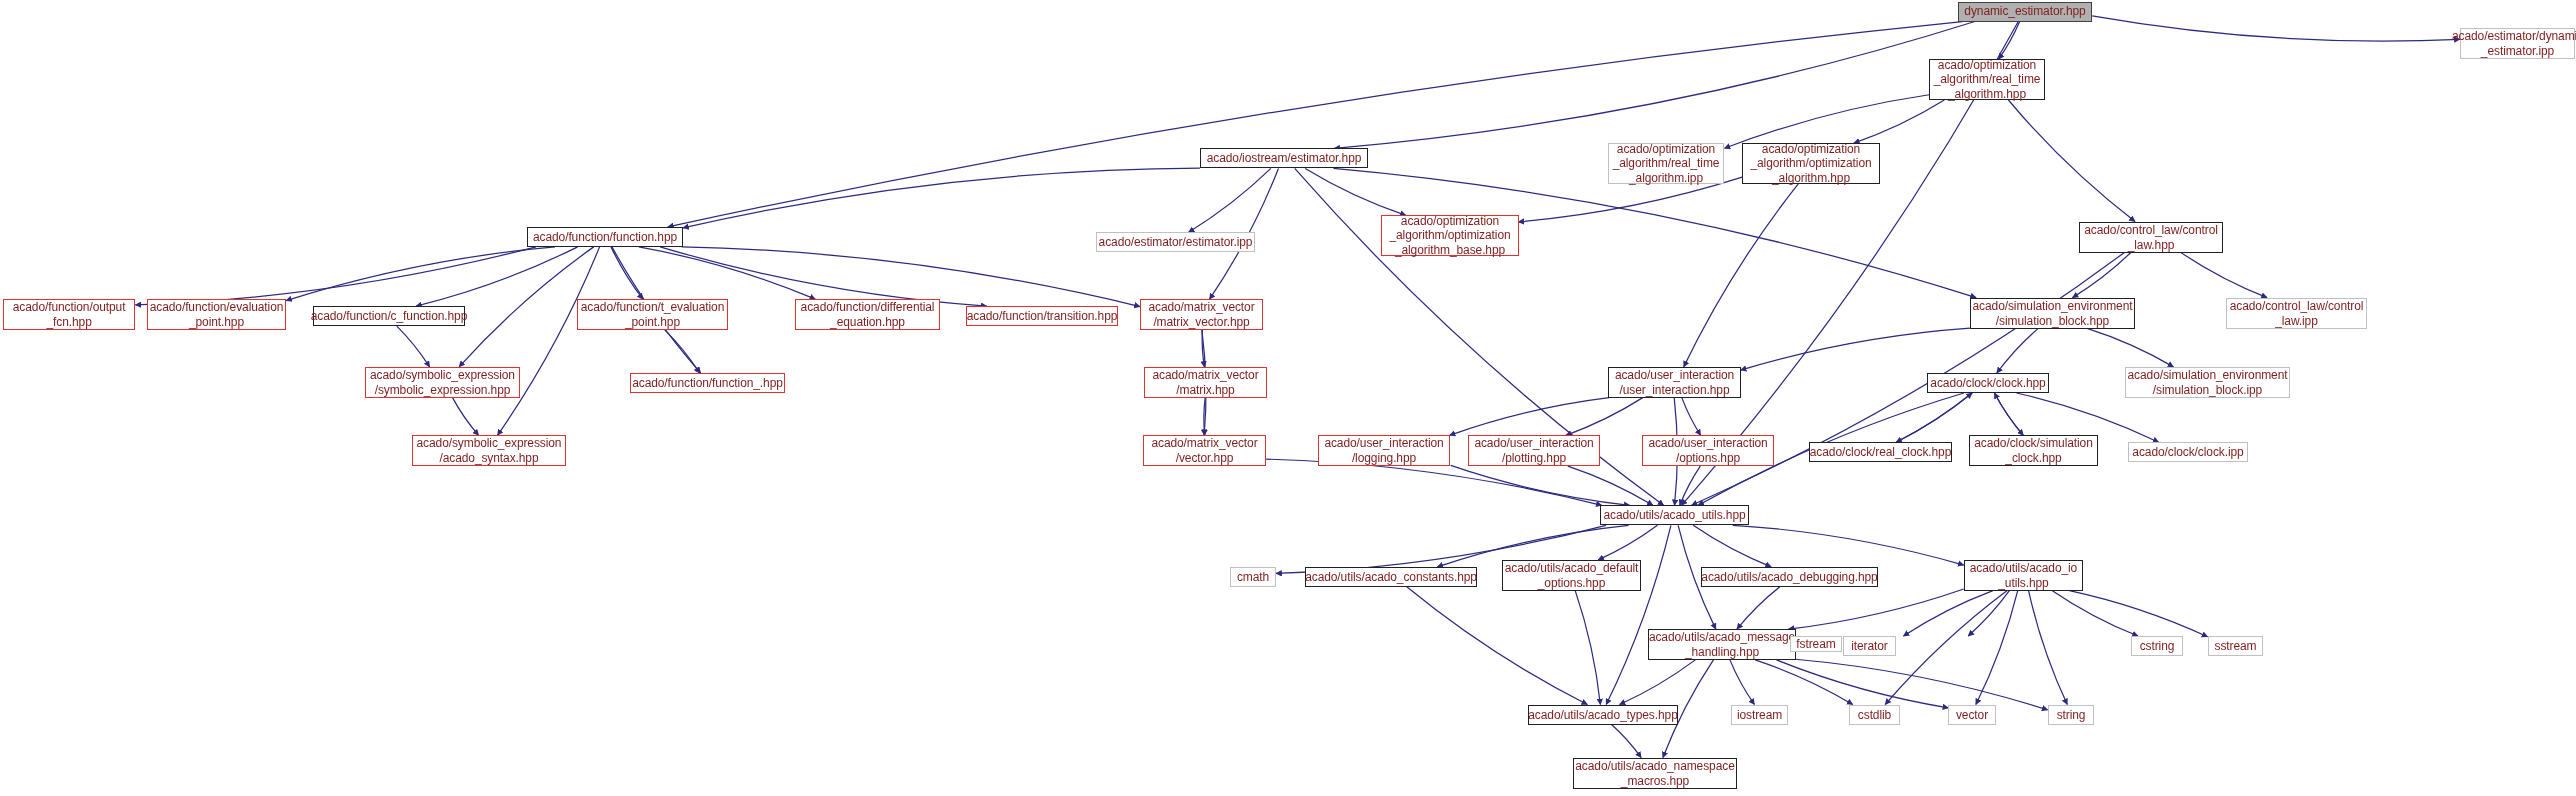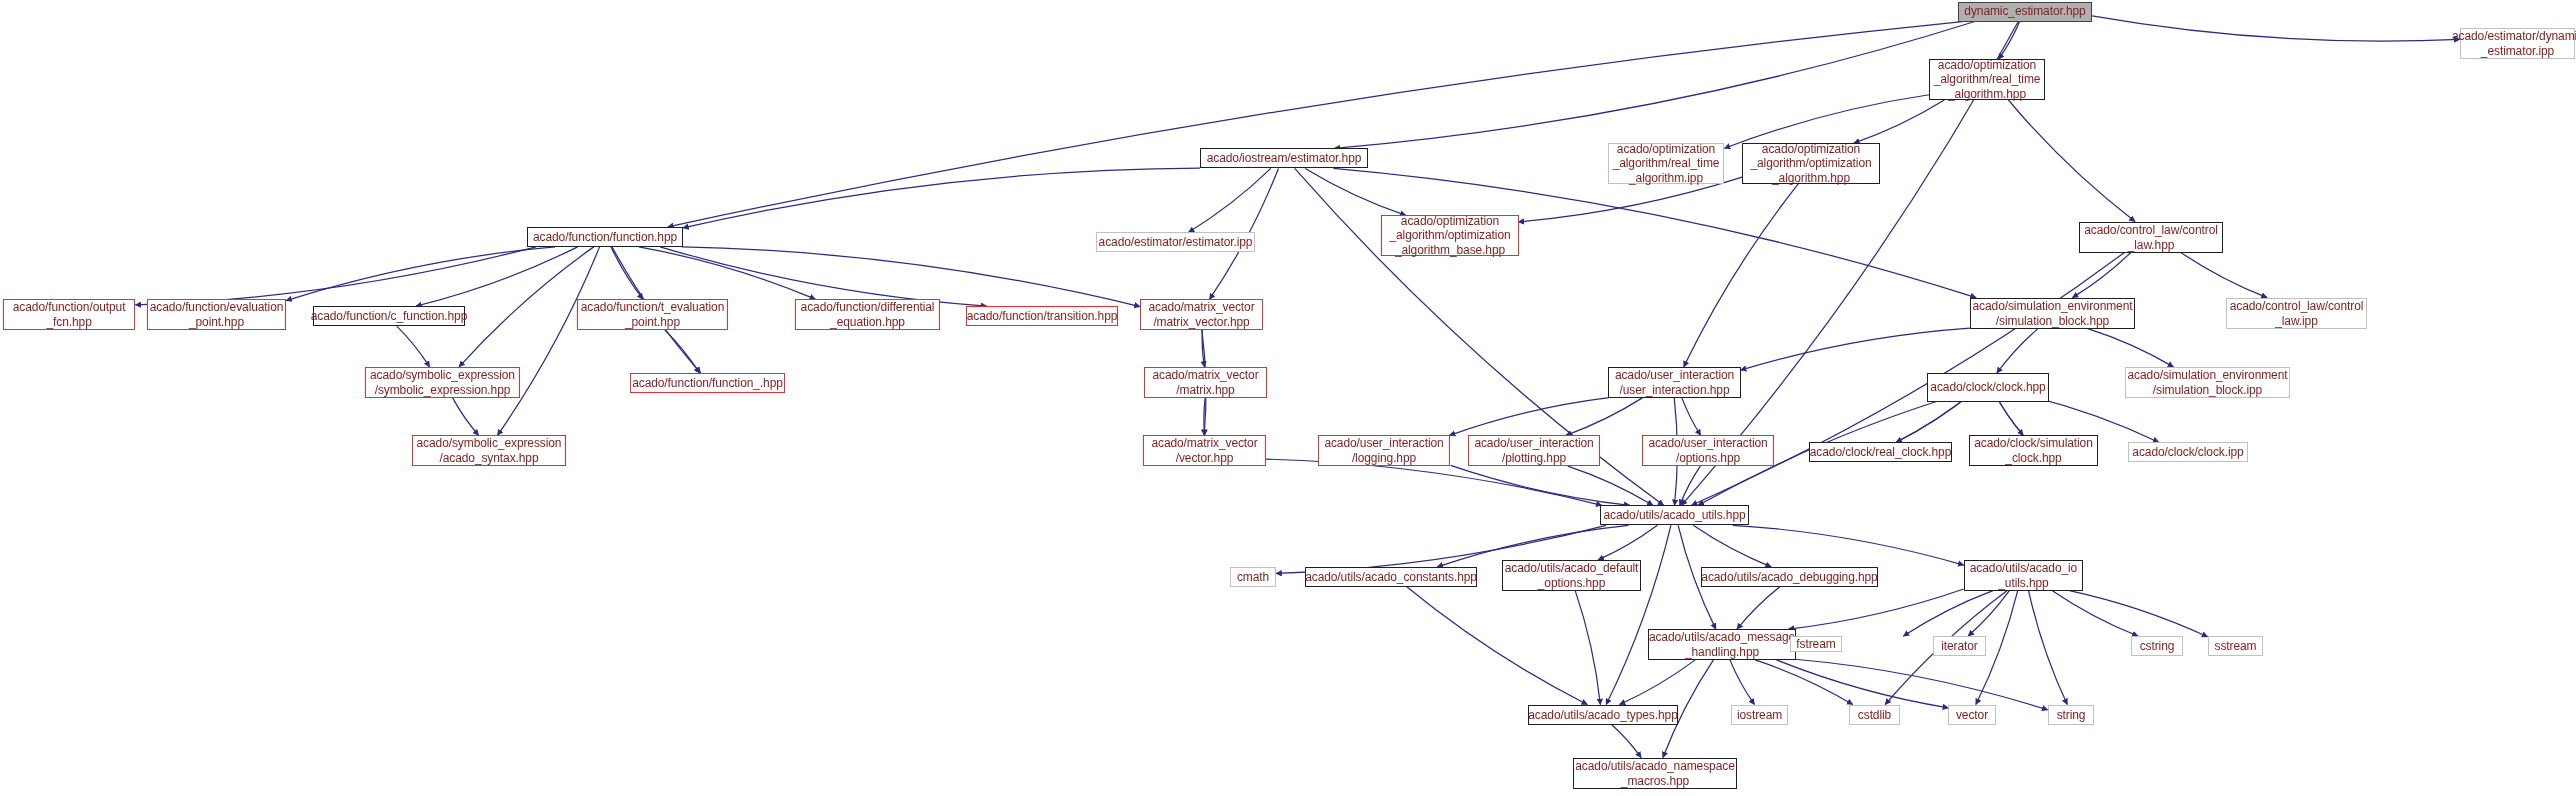--- a/index.html
+++ b/index.html
@@ -203,37 +203,37 @@
       <div class="node src" style="left: 1318px; top: 435px; width: 132px; height: 31px;"><span class="node-label">acado/user_interaction
 /logging.hpp</span></div>
       <div class="node src" style="left: 1468px; top: 435px; width: 132px; height: 31px;"><span class="node-label">acado/user_interaction
 /plotting.hpp</span></div>
       <div class="node src" style="left: 1642px; top: 435px; width: 132px; height: 31px;"><span class="node-label">acado/user_interaction
 /options.hpp</span></div>
       <div class="node hdr" style="left: 1970px; top: 298px; width: 165px; height: 31px;"><span class="node-label">acado/simulation_environment
 /simulation_block.hpp</span></div>
       <div class="node ipp" style="left: 2125px; top: 367px; width: 165px; height: 31px;"><span class="node-label">acado/simulation_environment
 /simulation_block.ipp</span></div>
-      <div class="node hdr" style="left: 1927px; top: 373px; width: 122px; height: 29px;"><span class="node-label">acado/clock/clock.hpp</span></div>
+      <div class="node hdr" style="left: 1927px; top: 373px; width: 122px; height: 20px;"><span class="node-label">acado/clock/clock.hpp</span></div>
       <div class="node hdr" style="left: 1809px; top: 442px; width: 143px; height: 20px;"><span class="node-label">acado/clock/real_clock.hpp</span></div>
       <div class="node hdr" style="left: 1969px; top: 435px; width: 129px; height: 31px;"><span class="node-label">acado/clock/simulation
 _clock.hpp</span></div>
       <div class="node ipp" style="left: 2128px; top: 442px; width: 120px; height: 20px;"><span class="node-label">acado/clock/clock.ipp</span></div>
       <div class="node hdr" style="left: 1600px; top: 505px; width: 149px; height: 20px;"><span class="node-label">acado/utils/acado_utils.hpp</span></div>
       <div class="node ipp" style="left: 1230px; top: 567px; width: 46px; height: 20px;"><span class="node-label">cmath</span></div>
       <div class="node hdr" style="left: 1305px; top: 567px; width: 172px; height: 20px;"><span class="node-label">acado/utils/acado_constants.hpp</span></div>
       <div class="node hdr" style="left: 1502px; top: 560px; width: 139px; height: 31px;"><span class="node-label">acado/utils/acado_default
 _options.hpp</span></div>
       <div class="node hdr" style="left: 1701px; top: 567px; width: 177px; height: 20px;"><span class="node-label">acado/utils/acado_debugging.hpp</span></div>
       <div class="node hdr" style="left: 1964px; top: 560px; width: 119px; height: 31px;"><span class="node-label">acado/utils/acado_io
 _utils.hpp</span></div>
       <div class="node hdr" style="left: 1648px; top: 629px; width: 148px; height: 31px;"><span class="node-label">acado/utils/acado_message
 _handling.hpp</span></div>
       <div class="node ipp" style="left: 1790px; top: 636px; width: 52px; height: 16px;"><span class="node-label">fstream</span></div>
-      <div class="node ipp" style="left: 1933px; top: 636px; width: 53px; height: 20px;"><span class="node-label">iterator</span></div>
+      <div class="node ipp" style="left: 1843px; top: 636px; width: 53px; height: 20px;"><span class="node-label">iterator</span></div>
       <div class="node ipp" style="left: 2131px; top: 636px; width: 52px; height: 20px;"><span class="node-label">cstring</span></div>
       <div class="node ipp" style="left: 2208px; top: 636px; width: 55px; height: 20px;"><span class="node-label">sstream</span></div>
       <div class="node hdr" style="left: 1528px; top: 705px; width: 150px; height: 20px;"><span class="node-label">acado/utils/acado_types.hpp</span></div>
       <div class="node ipp" style="left: 1731px; top: 705px; width: 57px; height: 20px;"><span class="node-label">iostream</span></div>
       <div class="node ipp" style="left: 1849px; top: 705px; width: 51px; height: 20px;"><span class="node-label">cstdlib</span></div>
       <div class="node ipp" style="left: 1948px; top: 705px; width: 48px; height: 20px;"><span class="node-label">vector</span></div>
       <div class="node ipp" style="left: 2048px; top: 705px; width: 46px; height: 20px;"><span class="node-label">string</span></div>
       <div class="node hdr" style="left: 1573px; top: 758px; width: 164px; height: 31px;"><span class="node-label">acado/utils/acado_namespace
 _macros.hpp</span></div>
     </div>

